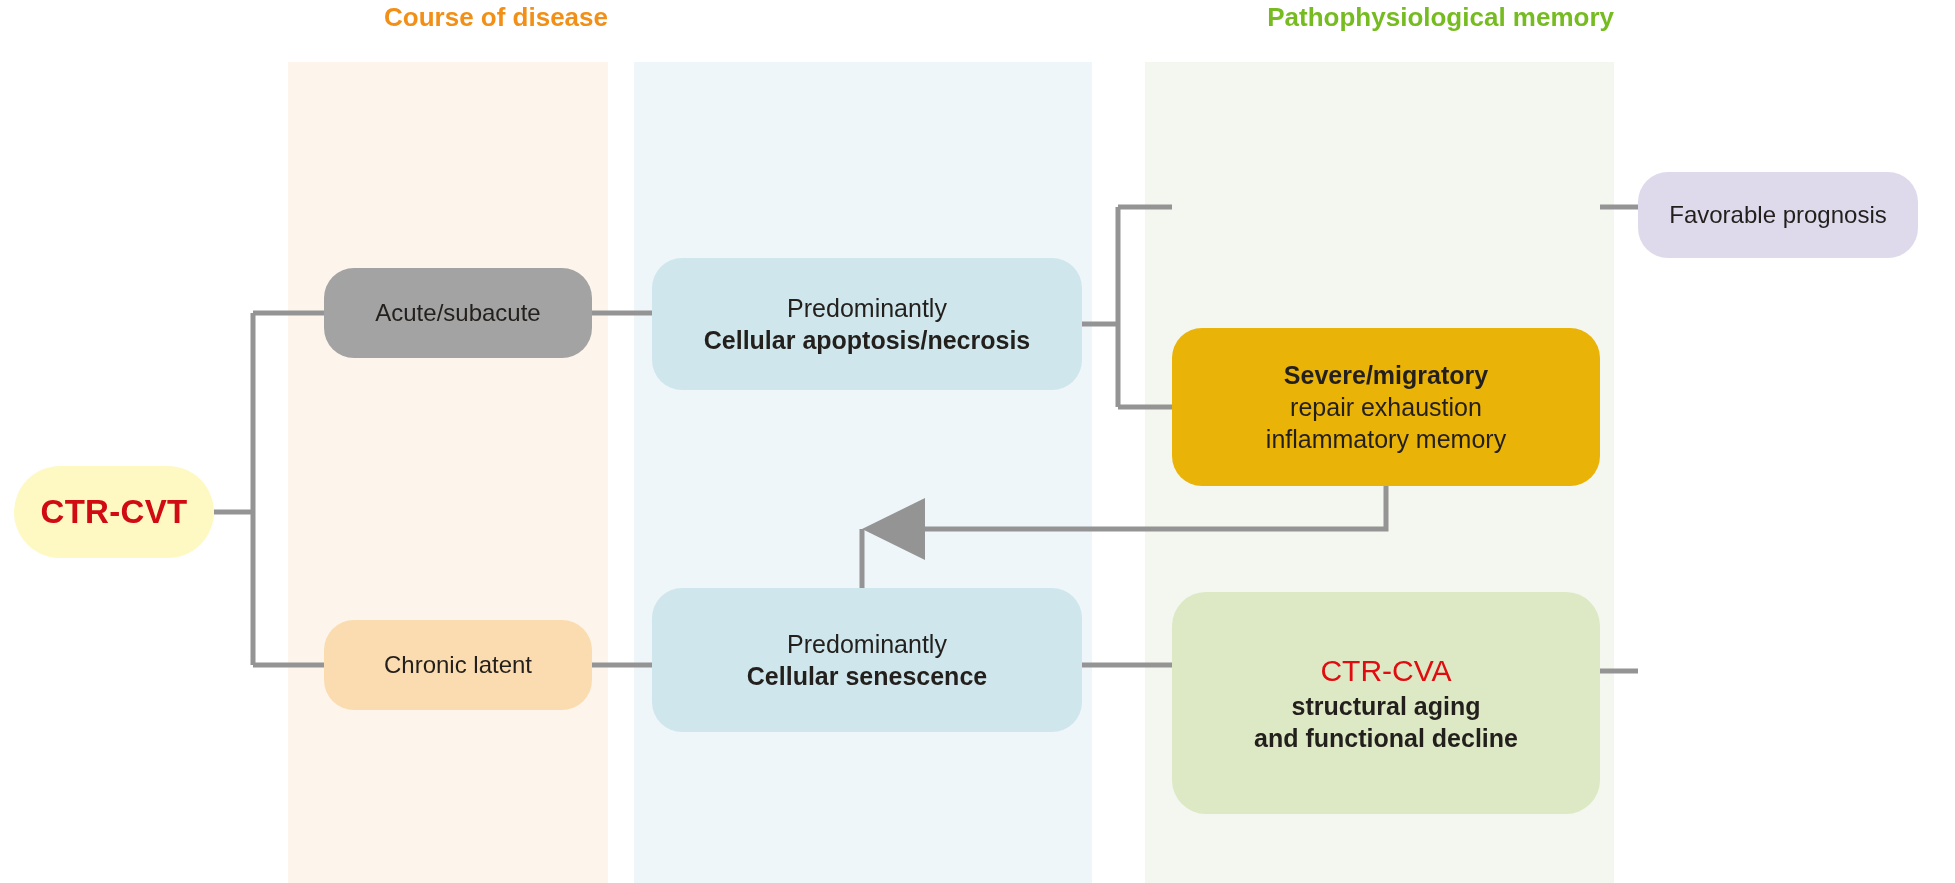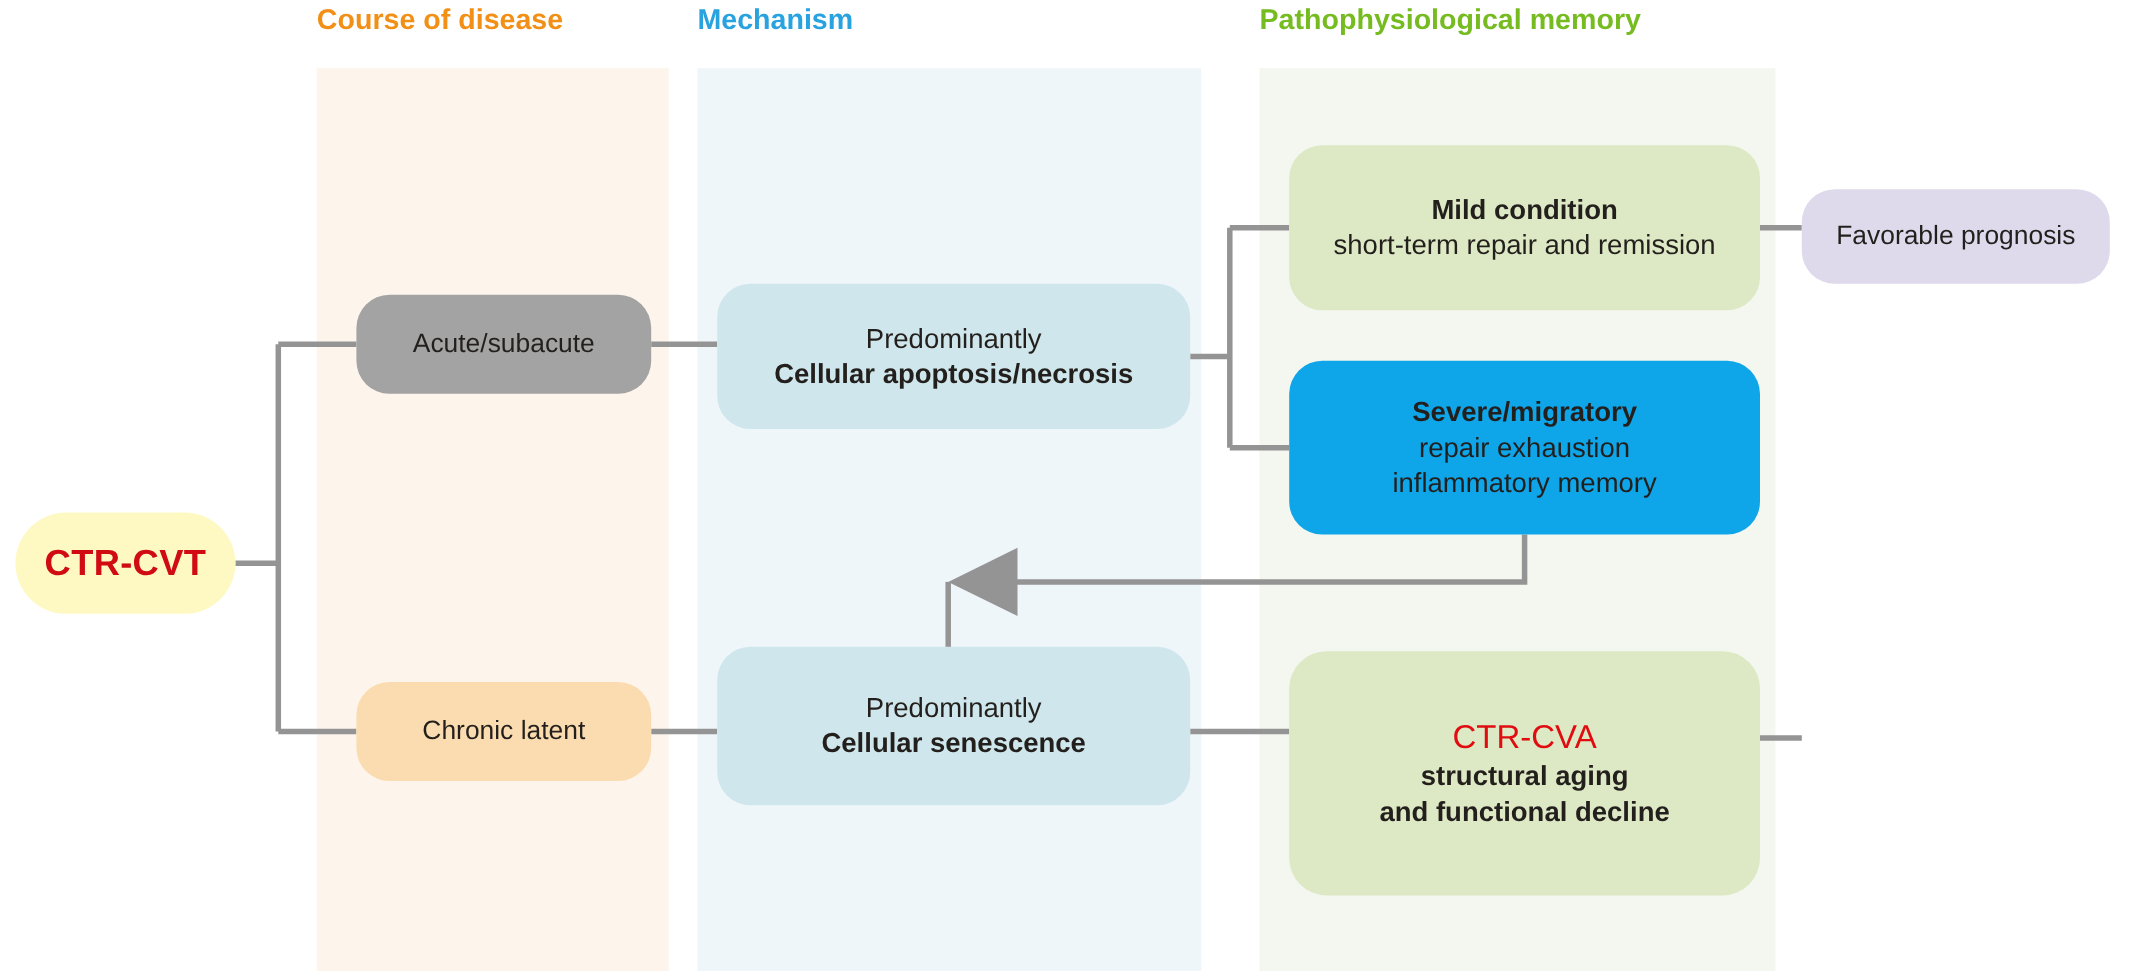--- a/index.html
+++ b/index.html
@@ -27,21 +27,21 @@
   #stripe-course   { left: 288px;  width: 320px;  background: #fdf5eb; }
   #stripe-mech     { left: 634px;  width: 458px;  background: #eff6fa; }
   #stripe-patho    { left: 1145px; width: 469px;  background: #f4f7ef; }
 
   
   .col-header {
     position: absolute;
     top: 0px;
     height: 34px;
     line-height: 34px;
-    text-align: left;
+    text-align: right;
     font-size: 26px;
     font-weight: bold;
     white-space: nowrap;
   }
   #hdr-course { left: 288px;  width: 320px;  color: #f28f16; }
   #hdr-mech   { left: 634px;  width: 458px;  color: #29a3e0; }
   #hdr-patho  { left: 1145px; width: 469px;  color: #76bc21; }
 
   
   #connectors {
@@ -95,21 +95,21 @@
     left: 652px; top: 588px; width: 430px; height: 144px;
     background: #cfe7ec; font-size: 25px; border-radius: 30px;
   }
 
   #node-mild {
     left: 1172px; top: 132px; width: 428px; height: 150px;
     background: #dde8c4; font-size: 25px; border-radius: 30px;
   }
   #node-severe {
     left: 1172px; top: 328px; width: 428px; height: 158px;
-    background: #0ea5e9; font-size: 25px; border-radius: 30px;
+    background: #eab308; font-size: 25px; border-radius: 30px;
   }
   #node-cva {
     left: 1172px; top: 592px; width: 428px; height: 222px;
     background: #dde8c4; font-size: 25px; border-radius: 34px;
   }
   #node-cva .ln.red { font-size: 30px; }
 
   #node-favorable {
     left: 1638px; top: 172px; width: 280px; height: 86px;
     background: #dedaec; font-size: 24px; border-radius: 30px; text-align: center;
@@ -122,21 +122,20 @@
 </head>
 <body>
 
 <div id="canvas">
 
   <div class="col-stripe" id="stripe-course"></div>
   <div class="col-stripe" id="stripe-mech"></div>
   <div class="col-stripe" id="stripe-patho"></div>
 
   <div class="col-header" id="hdr-course">Course of disease</div>
-  <div class="col-header" id="hdr-mech">Mechanism</div>
   <div class="col-header" id="hdr-patho">Pathophysiological memory</div>
 
   <svg id="connectors" viewBox="0 0 1955 883" width="1955" height="883">
     <g stroke="#949494" stroke-width="5" fill="none" stroke-linecap="butt">
 
       <path d="M214,512 L253,512"></path>
       <path d="M253,313 L253,665"></path>
       <path d="M253,313 L324,313"></path>
       <path d="M253,665 L324,665"></path>
 
@@ -177,24 +176,20 @@
   <div class="node" id="node-apoptosis">
     <span class="ln">Predominantly</span>
     <span class="ln bold">Cellular apoptosis/necrosis</span>
   </div>
 
   <div class="node" id="node-senescence">
     <span class="ln">Predominantly</span>
     <span class="ln bold">Cellular senescence</span>
   </div>
 
-  <div class="node" id="node-mild">
-    <span class="ln bold">Mild condition</span>
-    <span class="ln">short-term repair and remission</span>
-  </div>
 
   <div class="node" id="node-severe">
     <span class="ln bold">Severe/migratory</span>
     <span class="ln">repair exhaustion</span>
     <span class="ln">inflammatory memory</span>
   </div>
 
   <div class="node" id="node-cva">
     <span class="ln red">CTR-CVA</span>
     <span class="ln bold">structural aging</span>

